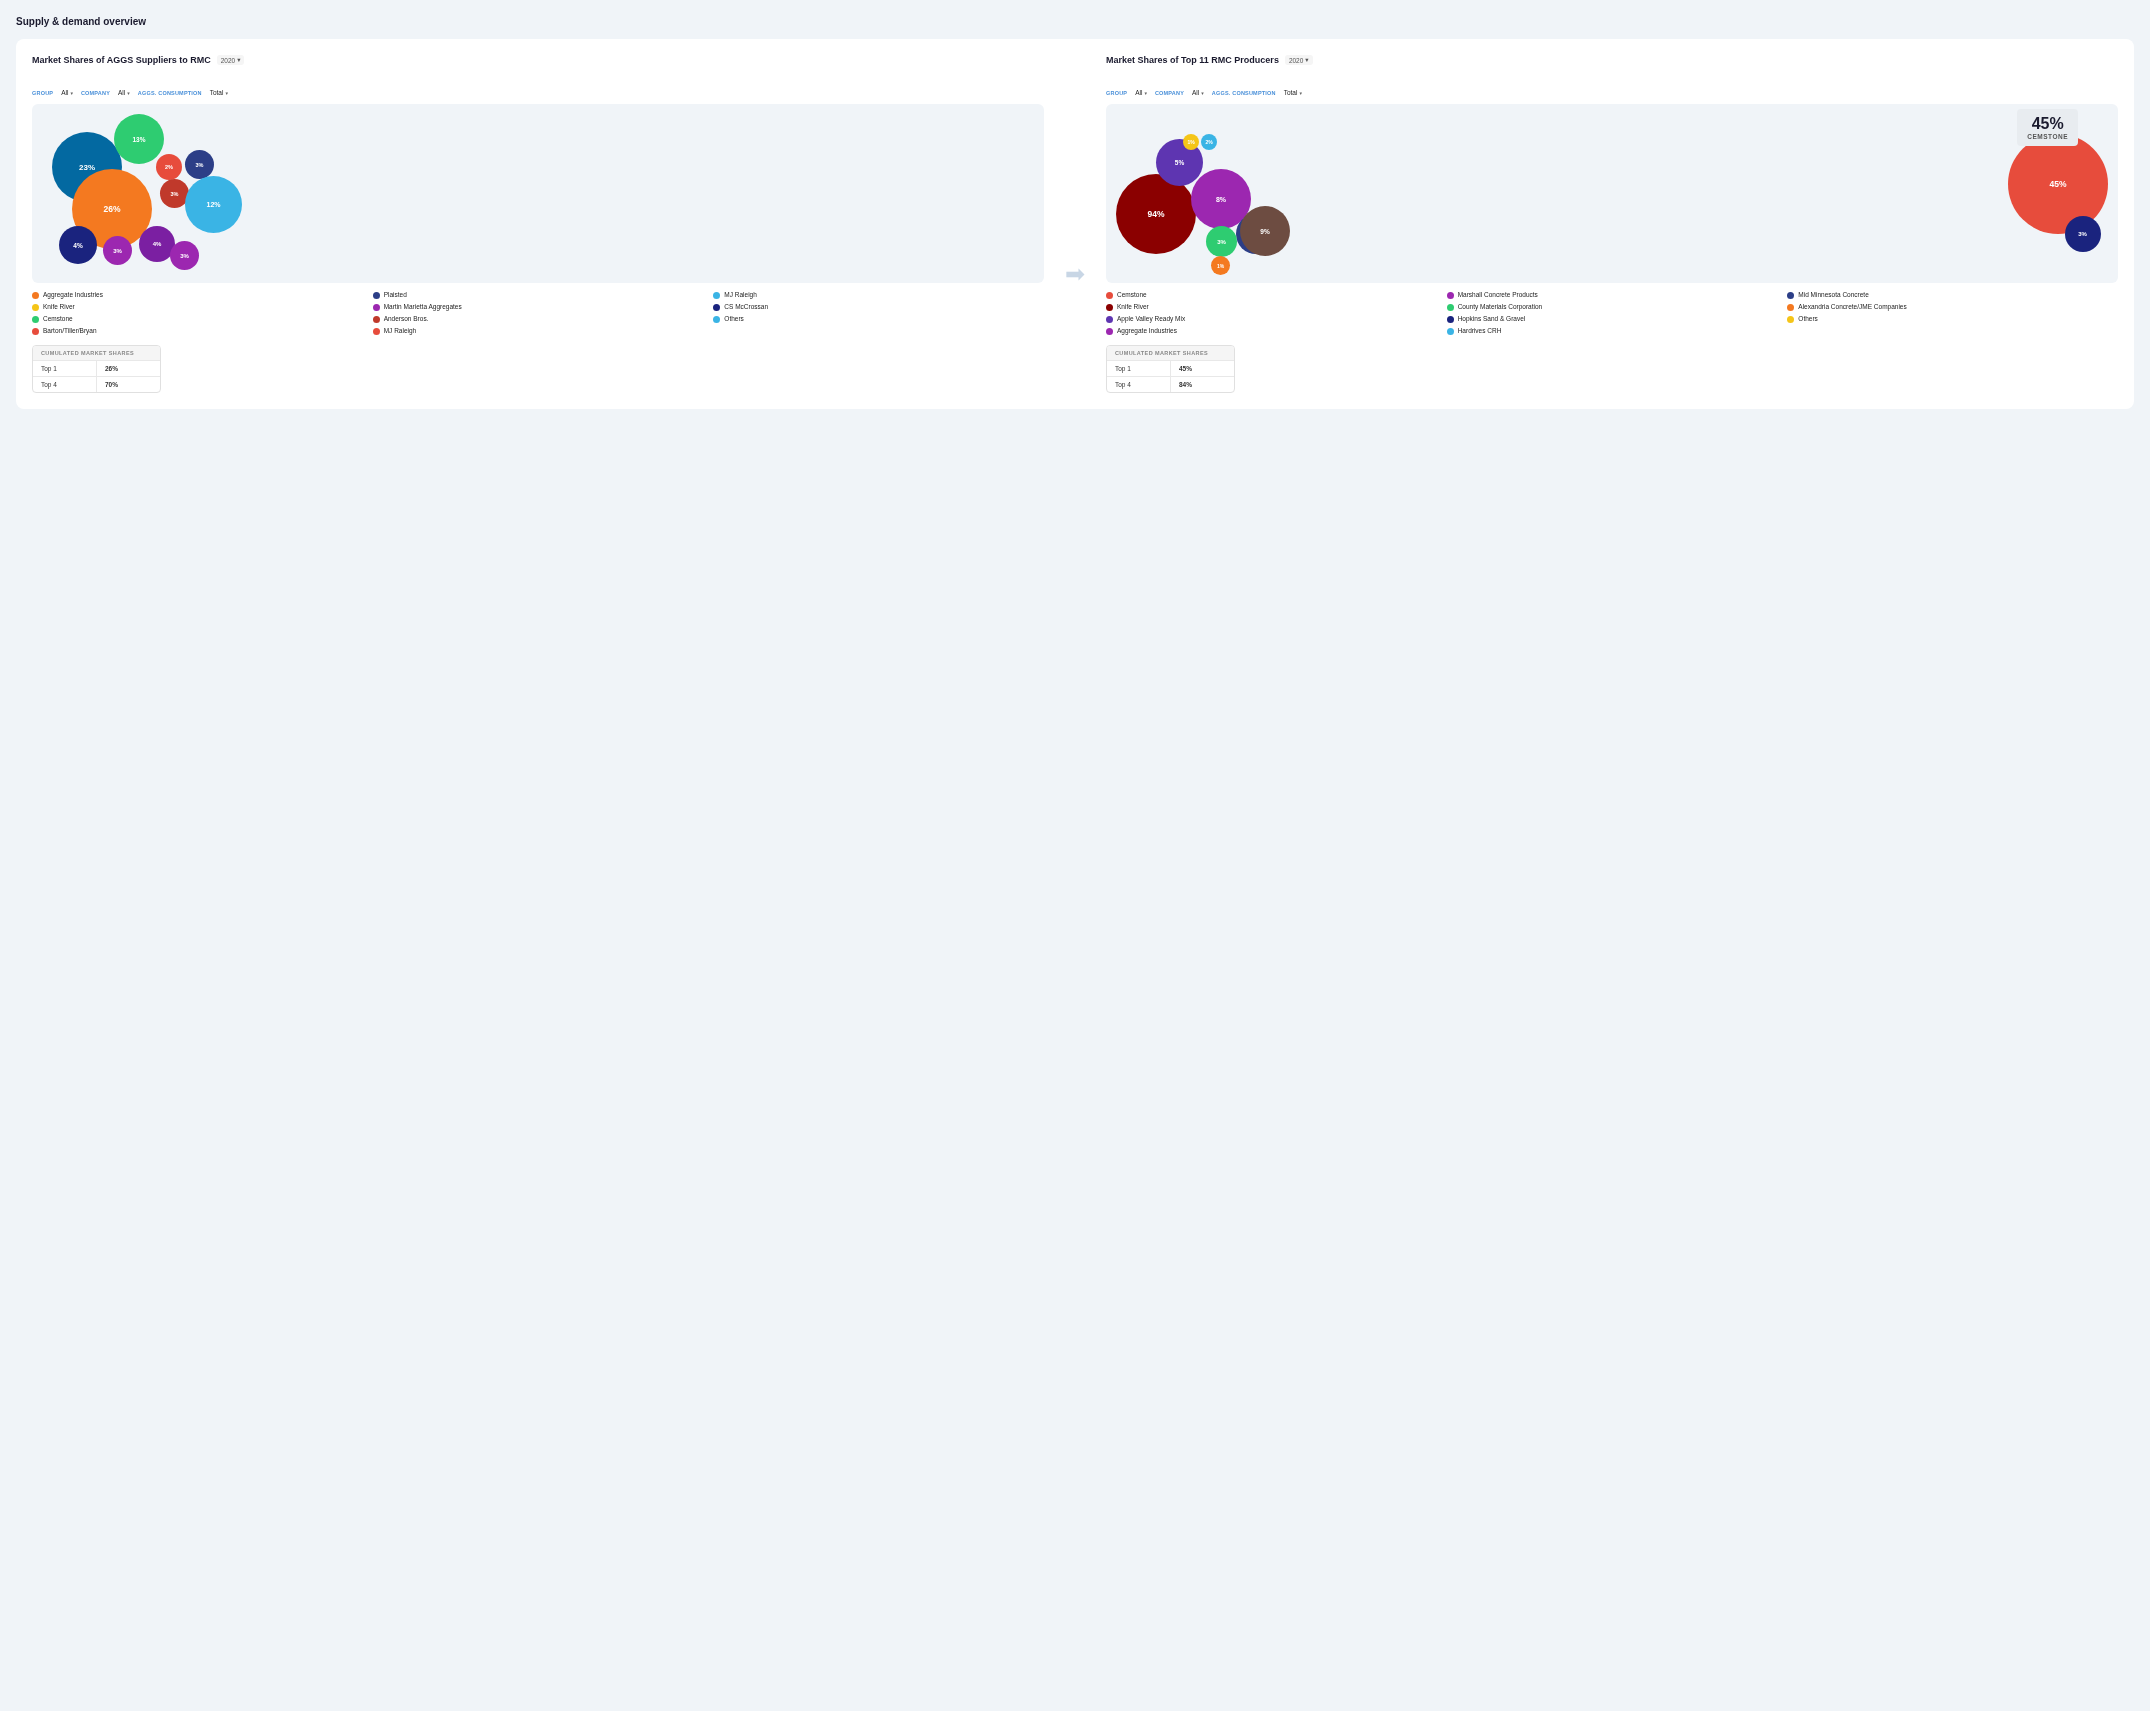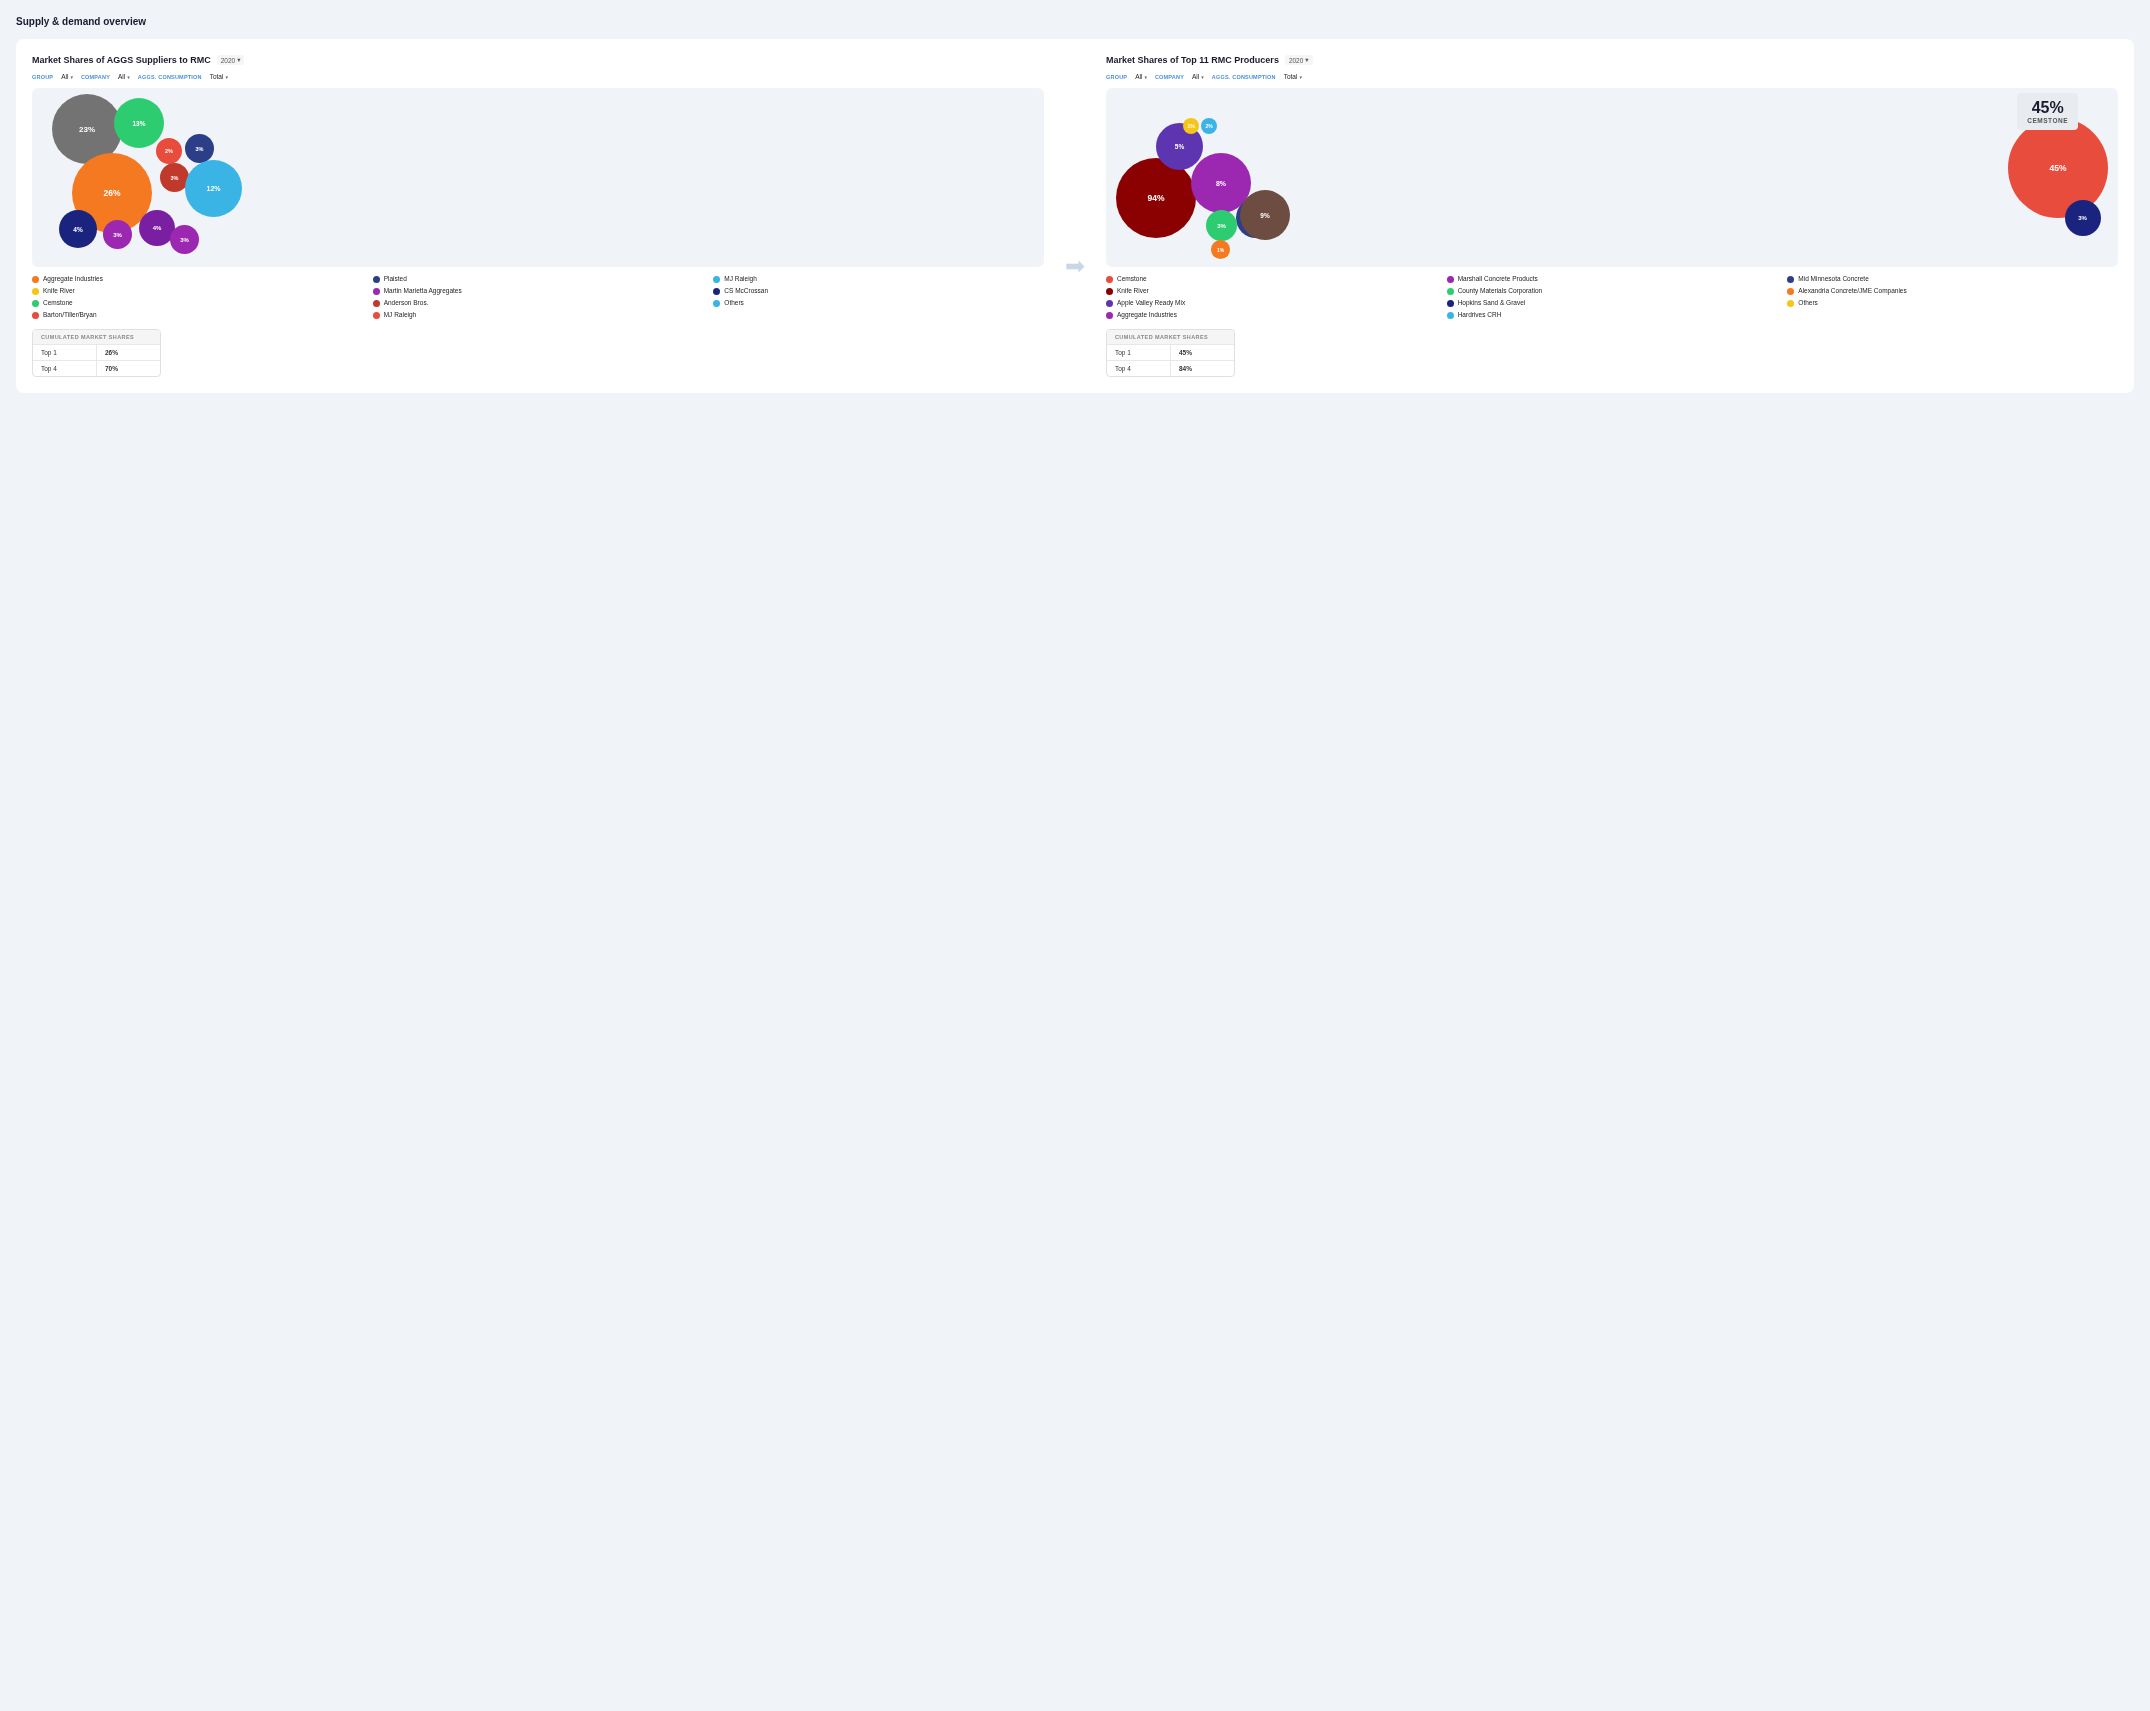--- a/index.html
+++ b/index.html
@@ -22,21 +22,21 @@
       display: flex;
       gap: 16px;
     }
     .chart-section {
       flex: 1;
     }
     .chart-header {
       display: flex;
       align-items: center;
       gap: 6px;
-      margin-bottom: 8px;
+      margin-bottom: 24px;
     }
     .chart-title {
       font-size: 9px;
       font-weight: 700;
       color: #1a1a2e;
     }
     .year-badge {
       display: flex;
       align-items: center;
       gap: 2px;
@@ -83,21 +83,21 @@
       position: absolute;
       border-radius: 50%;
       display: flex;
       align-items: center;
       justify-content: center;
       color: white;
       font-weight: 700;
       font-size: 6.5px;
     }
     
-    .left-chart .b-yellow { background: #737373; width: 70px; height: 70px; left: 20px; top: 6px; font-size: 8px; }
+    .left-chart .b-yellow { background: #0369a1; width: 70px; height: 70px; left: 20px; top: 28px; font-size: 8px; }
     .left-chart .b-green { background: #2ecc71; width: 50px; height: 50px; left: 82px; top: 10px; }
     .left-chart .b-orange { background: #f47920; width: 80px; height: 80px; left: 40px; top: 65px; font-size: 8.5px; }
     .left-chart .b-red-small { background: #e74c3c; width: 26px; height: 26px; left: 124px; top: 50px; font-size: 5.5px; }
     .left-chart .b-darkblue { background: #2c3e87; width: 29px; height: 29px; left: 153px; top: 46px; font-size: 5.5px; }
     .left-chart .b-darkred { background: #c0392b; width: 29px; height: 29px; left: 128px; top: 75px; font-size: 5.5px; }
     .left-chart .b-lightblue { background: #3ab4e5; width: 57px; height: 57px; left: 153px; top: 72px; font-size: 7px; }
     .left-chart .b-purple-dark { background: #7b1fa2; width: 36px; height: 36px; left: 107px; top: 122px; font-size: 6px; }
     .left-chart .b-navy { background: #1a237e; width: 38px; height: 38px; left: 27px; top: 122px; font-size: 6.5px; }
     .left-chart .b-purple { background: #9c27b0; width: 29px; height: 29px; left: 71px; top: 132px; font-size: 6px; }
     .left-chart .b-purple2 { background: #9c27b0; width: 29px; height: 29px; left: 138px; top: 137px; font-size: 6px; }

